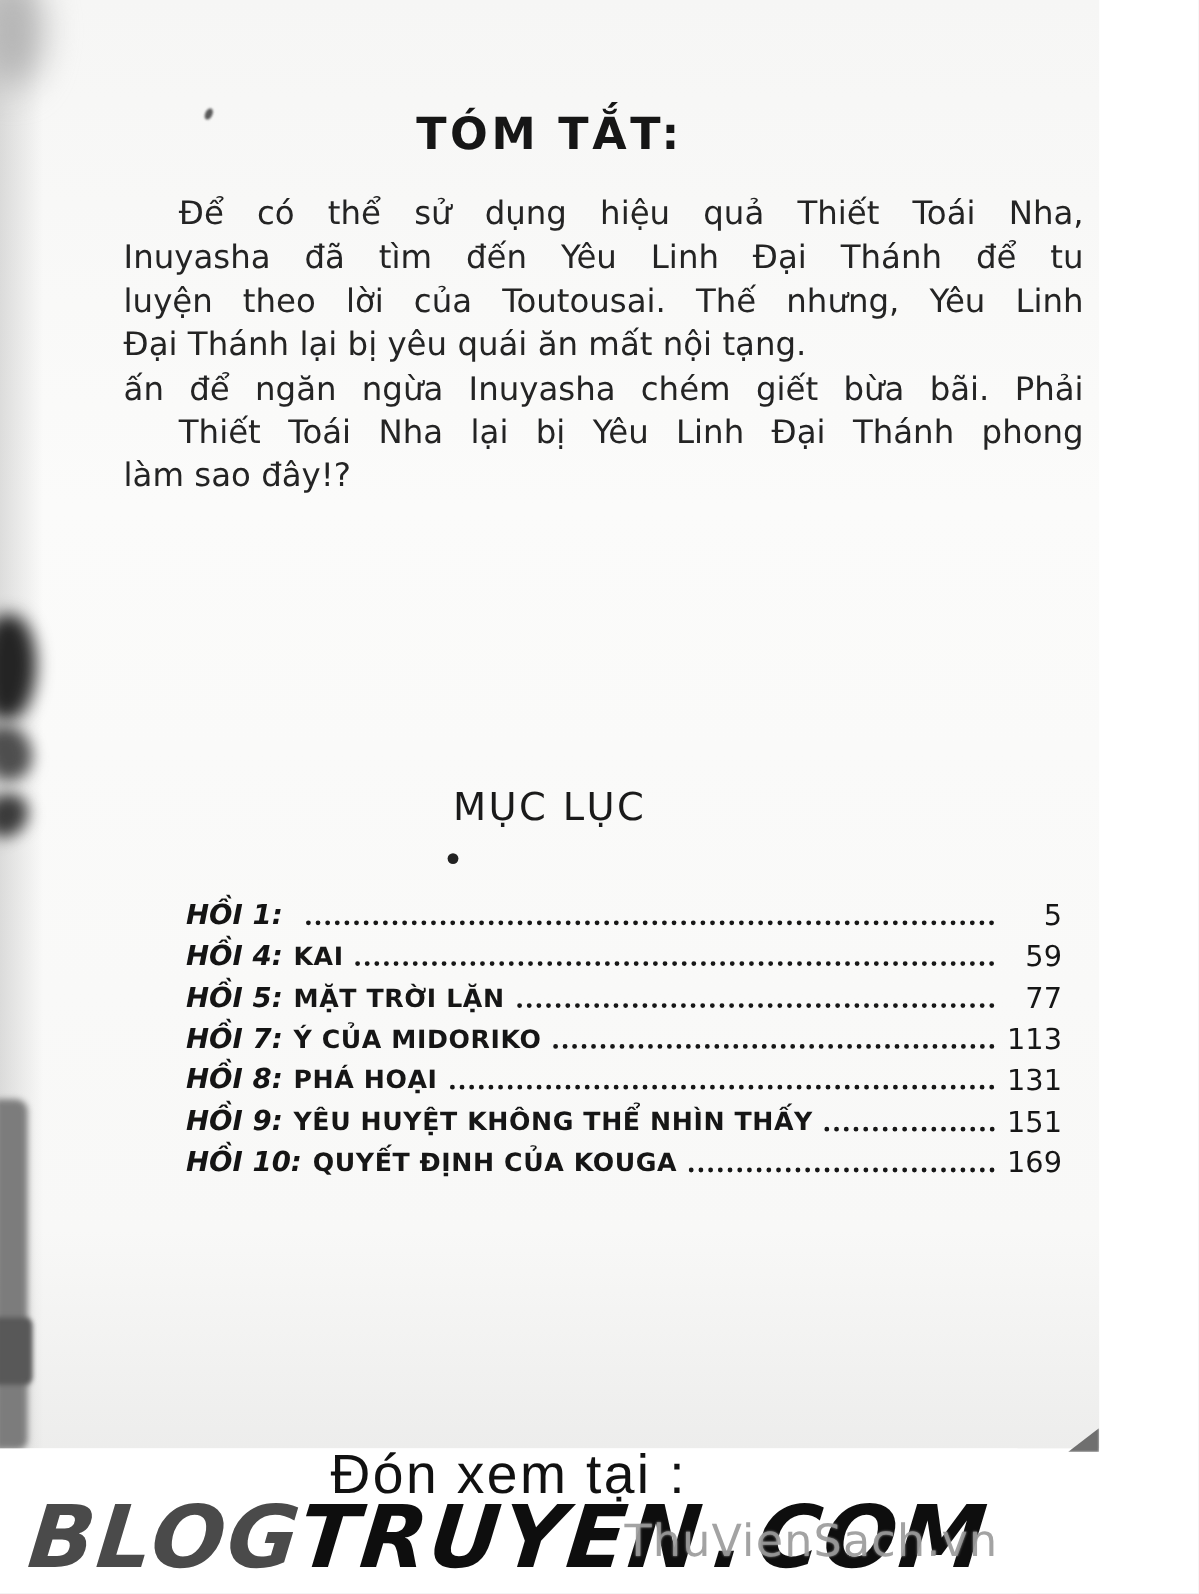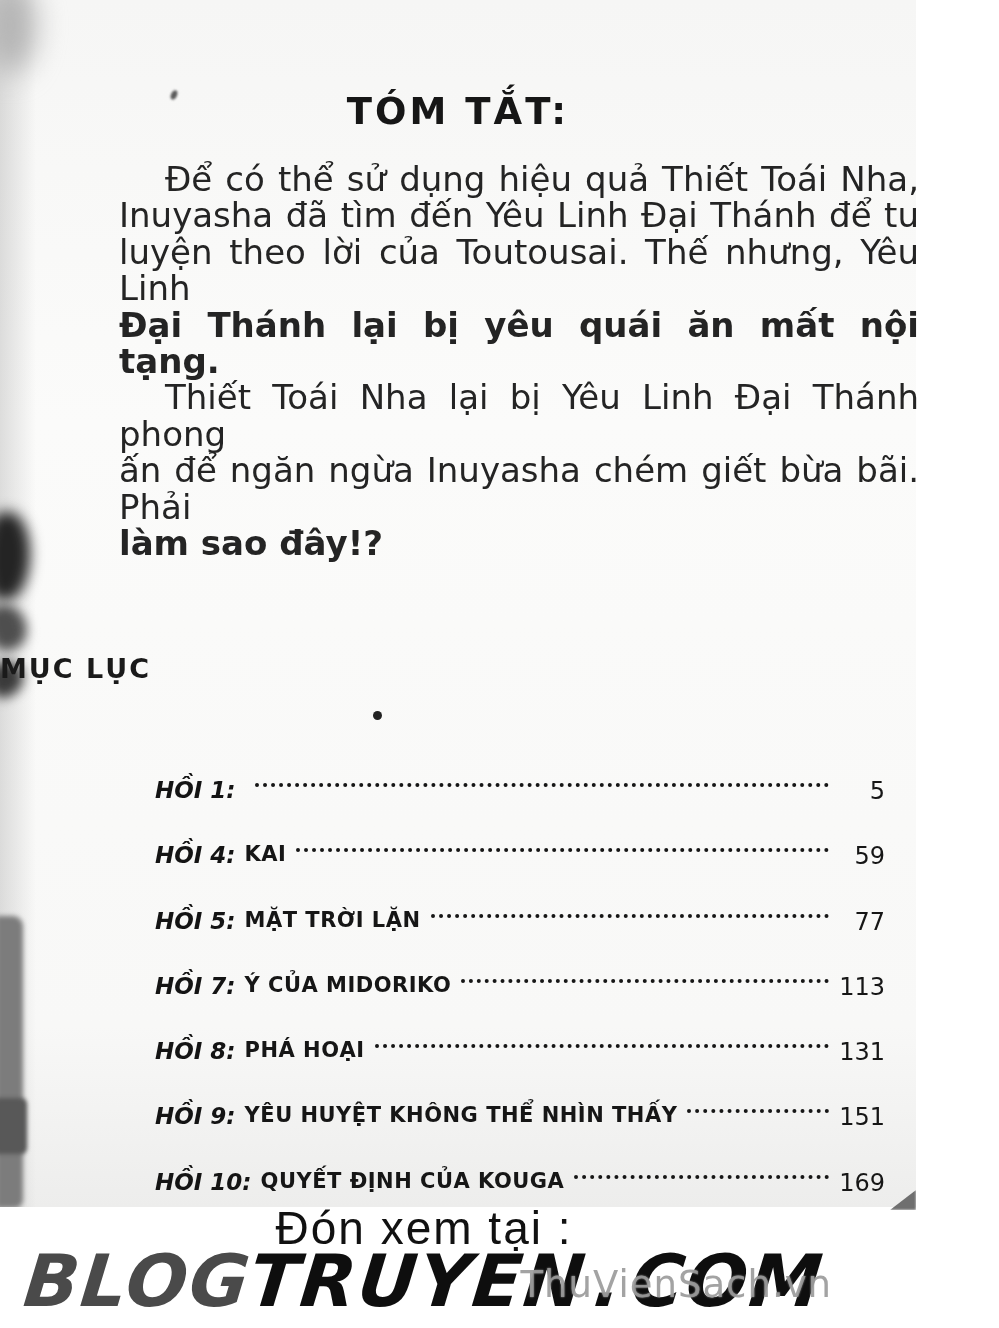--- a/index.html
+++ b/index.html
@@ -34,39 +34,39 @@
   .corner-tri { right:0; top:1190px; width:26px; height:20px; background:#6f6f6f;
     clip-path:polygon(100% 0, 100% 100%, 0 100%); filter:blur(1px); }
 
   
   .sum-title {
     position:absolute; left:0; top:90px; width:100%; margin:0;
     text-align:center; font-size:37px; font-weight:bold; letter-spacing:3px;
     color:#161616;
   }
   .summary {
-    position:absolute; left:119px; top:161px; width:800px;
-    font-size:34px; line-height:36.4px; color:#242424;
+    position:absolute; left:103px; top:161px; width:800px;
+    font-size:27px; line-height:36.4px; color:#242424;
   }
   .para { margin:0; }
   .line { display:block; text-align:justify; white-space:normal; }
   .jl { text-align-last:justify; }
-  .ll { text-align-last:left;font-weight:bold; }
+  .ll { text-align-last:left; }
   .indent { text-indent:46px; }
 
   
   .toc-title {
     position:absolute; left:0; top:653px; width:100%; margin:0;
-    font-size:27px; font-weight:bold; letter-spacing:2px;
+    text-align:center; font-size:32px; font-weight:normal; letter-spacing:2px;
     color:#1a1a1a;
   }
   .toc-dot { position:absolute; left:373px; top:711px; width:9px; height:9px;
     background:#222; border-radius:50%; }
   .toc { position:absolute; left:155px; top:746px; width:730px; }
-  .toc-row { display:flex; height:34.3px;margin-top:31px; }
+  .toc-row { display:flex; align-items:center; height:34.3px; }
   .toc-label { font-weight:bold; font-style:italic; font-size:23px;
     white-space:nowrap; margin-right:9px; color:#141414; }
   .toc-name { font-weight:bold; font-size:21px; letter-spacing:0.5px;
     white-space:nowrap; color:#161616; }
   .toc-leader { flex:1 1 auto; height:0; border-bottom:4px dotted #161616;
     margin:0 8px 0 10px; transform:translateY(6px); }
   .toc-page { min-width:48px; text-align:right; font-size:24px; color:#161616; }
 
   
   .footer { position:absolute; left:0; top:1207px; width:848px; height:121px; background:#ffffff; }
@@ -109,22 +109,22 @@
     <h1 class="sum-title">TÓM TẮT:</h1>
 
     <div class="summary">
       <div class="para">
         <span class="line jl indent">Để có thể sử dụng hiệu quả Thiết Toái Nha,</span>
         <span class="line jl">Inuyasha đã tìm đến Yêu Linh Đại Thánh để tu</span>
         <span class="line jl">luyện theo lời của Toutousai. Thế nhưng, Yêu Linh</span>
         <span class="line ll">Đại Thánh lại bị yêu quái ăn mất nội tạng.</span>
       </div>
       <div class="para">
+        <span class="line jl">ấn để ngăn ngừa Inuyasha chém giết bừa bãi. Phải</span>
         <span class="line jl indent">Thiết Toái Nha lại bị Yêu Linh Đại Thánh phong</span>
-        <span class="line jl">ấn để ngăn ngừa Inuyasha chém giết bừa bãi. Phải</span>
         <span class="line ll">làm sao đây!?</span>
       </div>
     </div>
 
     <h2 class="toc-title">MỤC LỤC</h2>
     <div class="toc-dot"></div>
 
     <div class="toc">
       <div class="toc-row">
         <span class="toc-label">HỒI 1:</span>

